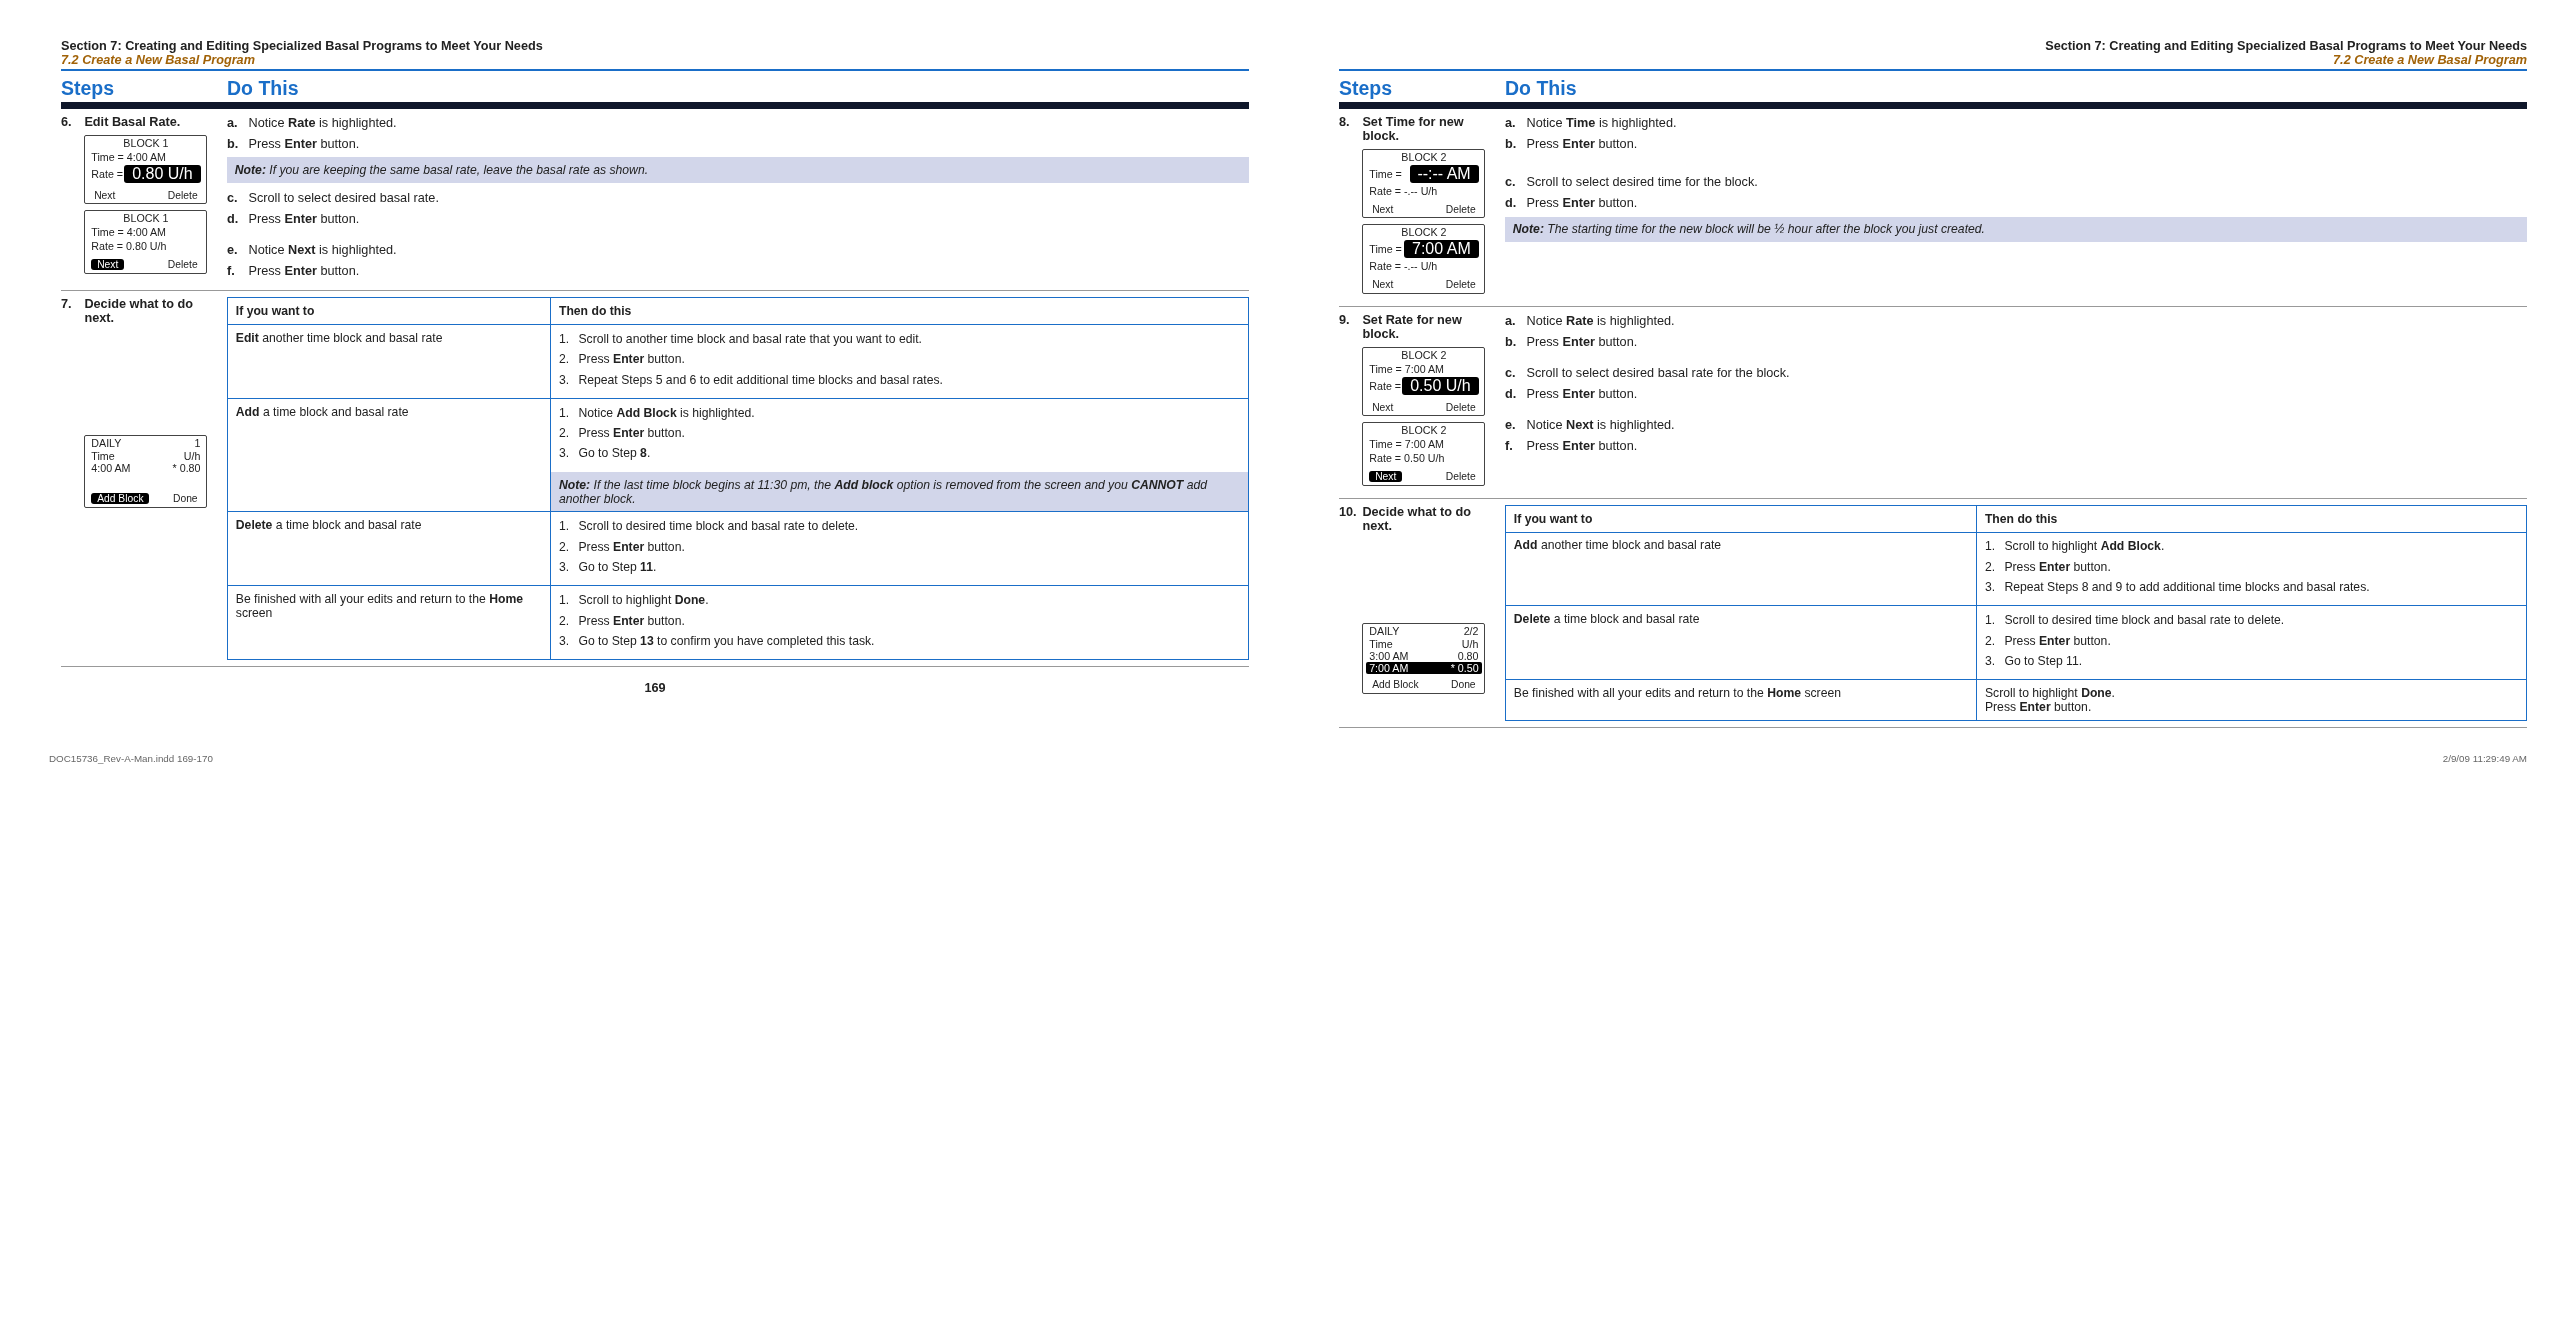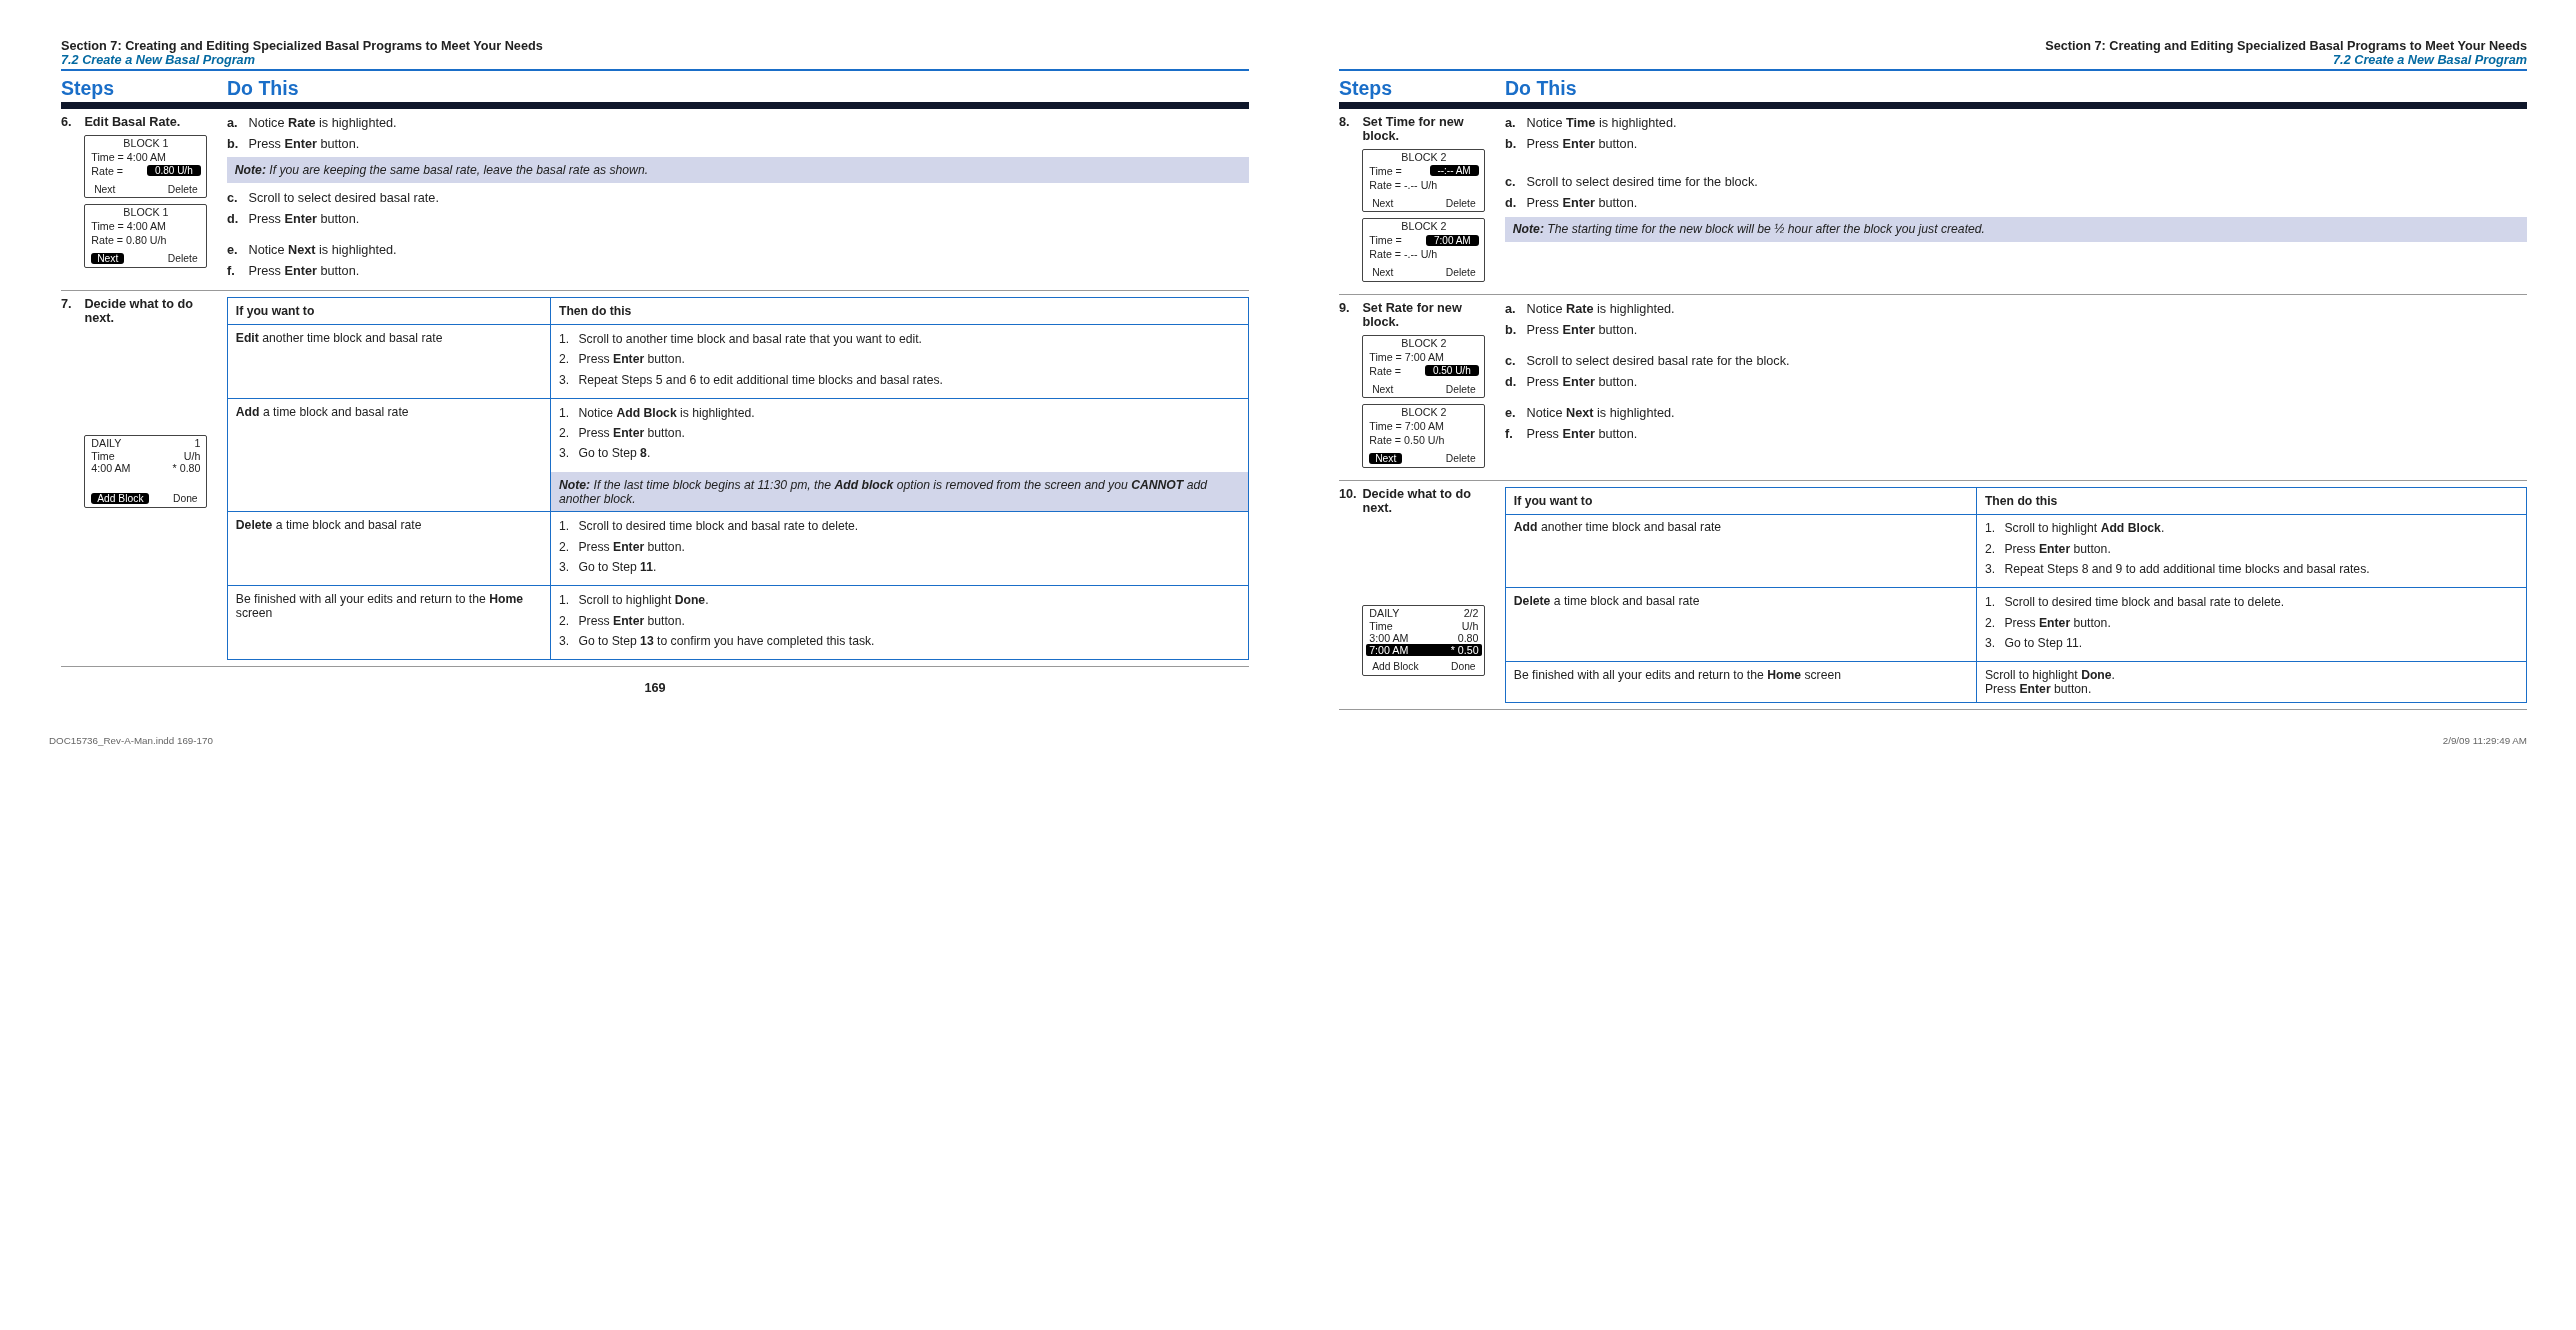--- a/index.html
+++ b/index.html
@@ -6,21 +6,21 @@
   body {
     font-family: "Myriad Pro", "Segoe UI", Arial, sans-serif;
     font-size: 12.7px;
     color: #222;
     background: #fff;
     padding: 39px 49px 19.5px 49px;
   }
   .spread { display: flex; gap: 78px; }
   .page { flex: 1; min-width: 0; margin-left: 12px; }
   .sec-header { font-weight: bold; font-size: 12.7px; }
-  .sub-header { color: #0369a1; font-style: italic; font-weight: bold; font-size: 12.7px; margin-bottom: 2px; }
+  .sub-header { color: #a16207; font-style: italic; font-weight: bold; font-size: 12.7px; margin-bottom: 2px; }
   .page.right .sec-header, .page.right .sub-header { text-align: right; }
   .hr-blue { border: none; border-top: 2px solid #1a6ec8; margin-bottom: 5.9px; }
   .cols-head { display: flex; border-bottom: 7px solid #0f172a; }
   .steps-col { width: 166px; flex: none; }
   .dothis-col { flex: 1; }
   .col-title { color: #1a6ec8; font-weight: bold; font-size: 19.5px; padding-bottom: 2px; }
   .step-block { display: flex; border-bottom: 1px solid #999; padding: 5.9px 0; }
   .step-left { width: 166px; flex: none; padding-right: 9.8px; }
   .step-num-title { display: flex; margin-bottom: 5.9px; }
   .step-num { font-weight: bold; width: 23.4px; flex:none; }
@@ -35,21 +35,21 @@
   .decision-table { width: 100%; border-collapse: collapse; border: 1px solid #1a6ec8; }
   .decision-table th, .decision-table td { border: 1px solid #1a6ec8; padding: 5.9px 7.8px; vertical-align: top; font-size: 12.2px; text-align:left; }
   .decision-table th { font-weight: bold; background: #fff; }
   ol.num { list-style: none; padding:0; margin:0; }
   ol.num li { display:flex; margin-bottom:3.9px; line-height:1.35; }
   ol.num li .n { width:19.5px; flex:none; }
   
   .device { border:1px solid #444; border-radius:2px; width:123px; font-size:10.7px; margin: 5.9px 0 5.9px 23.4px; background:#fff; }
   .device .titlebar { text-align:center; padding:1px 0; white-space:pre; }
   .device .row { display:flex; justify-content:space-between; padding:1px 5.9px; align-items:center; }
-  .device .val-box { background:#000; color:#fff; border-radius:2.9px; padding:0 7.8px; font-size:10px; }
+  .device .val-box { background:#000; color:#fff; border-radius:2.9px; padding:0 7.8px; font-size:16px; }
   .device .btnrow { display:flex; justify-content:space-between; padding:2px 5.9px 2.9px 5.9px; border-top: 0; margin-top:3.9px;}
   .device .softbtn { font-size:10.3px; padding:0 2.9px; }
   .device .softbtn.hl { background:#000; color:#fff; border-radius:2.9px; padding:0 5.9px;}
   .device .list-row { display:flex; justify-content:space-between; padding:0 5.9px; }
   .device .list-row.hl { background:#000; color:#fff; border-radius:2px; margin:0 2.9px; padding:0 2.9px;}
   .device .list-head { display:flex; justify-content:space-between; padding:0 5.9px; }
   .page-number { text-align:center; font-weight:bold; margin-top: 13.7px; }
   .footer { display:flex; justify-content:space-between; font-size:9.8px; color:#666; margin-top: 25.4px; }
   b { font-weight:bold; }
 </style>

